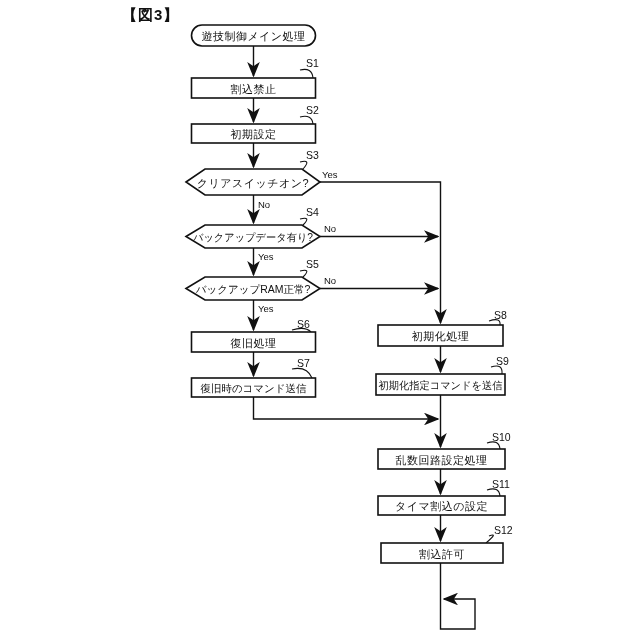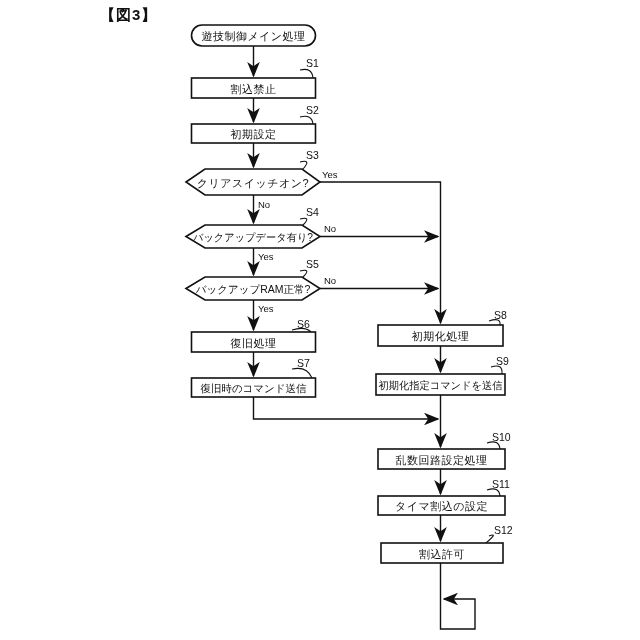--- a/index.html
+++ b/index.html
@@ -2,21 +2,21 @@
 <html><head>
 <meta charset="utf-8">
 <style>
   html,body{margin:0;padding:0;background:#ffffff;}
   body{
     width:640px;height:640px;position:relative;overflow:hidden;
     font-family:"Liberation Sans","DejaVu Sans",sans-serif;
     color:#111;
   }
   .fig-title{
-    position:absolute;left:100px;top:6px;
+    position:absolute;left:122px;top:6px;
     font-size:15px;font-weight:bold;letter-spacing:1px;color:#111;
   }
   svg{position:absolute;left:0;top:0;}
   .shape{fill:#ffffff;stroke:#111111;stroke-width:1.6;}
   .conn{fill:none;stroke:#111111;stroke-width:1.4;}
   .leader{fill:none;stroke:#111111;stroke-width:1.1;}
   .node-label{font-size:11px;fill:#111;letter-spacing:0.5px;}
   .node-label-sm{font-size:10.5px;fill:#111;letter-spacing:0px;}
   .step-id{font-size:10.5px;fill:#111;}
   .branch-label{font-size:9.5px;fill:#111;}

